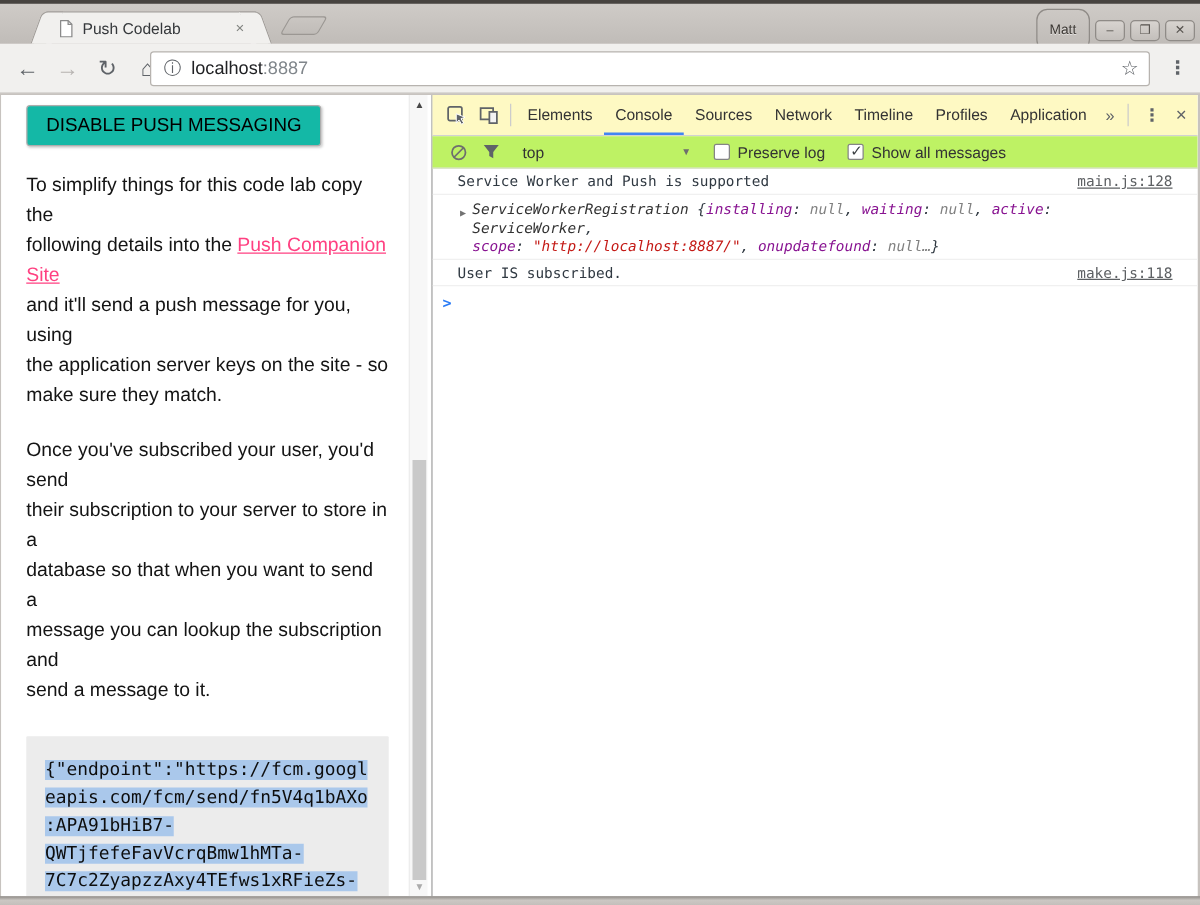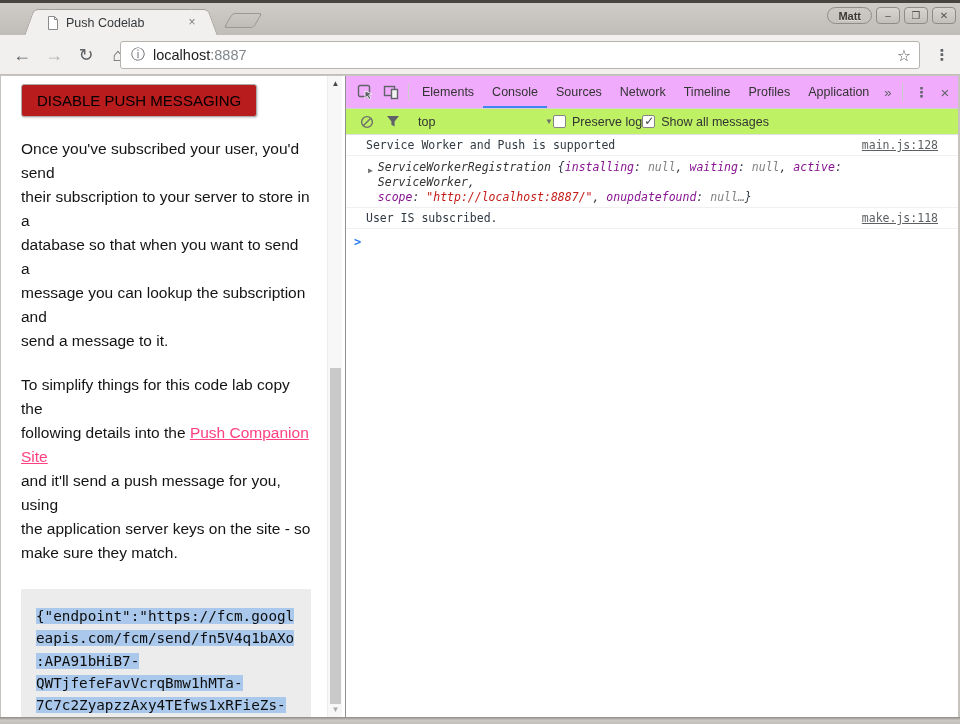--- a/index.html
+++ b/index.html
@@ -7,21 +7,21 @@
     --tok-key:#881391; --tok-str:#c41a16; --tok-null:#808080; --prompt-blue:#2b7cf6;
   }
   *{box-sizing:border-box;}
   html,body{margin:0;padding:0;}
   body{width:960px;height:724px;font-family:"Liberation Sans","DejaVu Sans",sans-serif;background:#c7c3bf;overflow:hidden;position:relative;}
   .frame{position:absolute;inset:0;}
 
   
   .titlebar{position:absolute;top:0;left:0;right:0;height:35px;background:linear-gradient(180deg,#cfcbc7,#c0bcb8);border-top:3px solid #474340;}
   .win-controls{position:absolute;top:4px;right:4px;display:flex;align-items:center;gap:2px;}
-  .profile-btn{height:17px;padding:0 10px;border:1px solid #8f8b87;border-radius:9px;font-size:11px;font-weight:bold;color:#3a3632;display:flex;align-items:center;text-shadow:0 1px 0 rgba(255,255,255,.55);}
+  .profile-btn{height:34px;padding:0 10px;border:1px solid #8f8b87;border-radius:9px;font-size:11px;font-weight:normal;color:#3a3632;display:flex;align-items:center;text-shadow:0 1px 0 rgba(255,255,255,.55);}
   .win-btn{width:24px;height:17px;border:1px solid #8f8b87;border-radius:4px;background:linear-gradient(#d8d4d0,#c3bfbb);color:#57534f;font-size:10px;line-height:15px;text-align:center;margin-left:2px;}
 
   
   .tab{position:absolute;left:37px;bottom:0;width:168px;height:26px;background:#f1f0ee;border-top:1px solid #a29e9a;display:flex;align-items:center;padding:0 6px 0 10px;}
   .tab::before,.tab::after{content:'';position:absolute;top:-1px;bottom:0;width:16px;background:#f1f0ee;border-top:1px solid #a29e9a;}
   .tab::before{left:-8px;transform:skewX(-20deg);border-left:1px solid #a29e9a;border-top-left-radius:5px;}
   .tab::after{right:-8px;transform:skewX(20deg);border-right:1px solid #a29e9a;border-top-right-radius:5px;}
   .tab-title{flex:1;font-size:12.5px;color:#35383b;margin-left:7px;white-space:nowrap;overflow:hidden;}
   .tab-close{width:14px;height:14px;color:#80837f;font-size:12px;line-height:13px;text-align:center;border-radius:7px;}
   .newtab-btn{position:absolute;left:228px;bottom:7px;width:30px;height:15px;border:1px solid #9b9793;border-radius:3px;background:linear-gradient(#cac6c2,#c0bcb8);transform:skewX(-30deg);}
@@ -37,51 +37,51 @@
   .star-icon{margin-left:auto;color:#5f6368;font-size:16px;}
   .menu-dots{position:absolute;right:6px;top:8px;width:24px;height:24px;color:#5f6368;font-size:15px;line-height:24px;text-align:center;font-weight:bold;}
 
   
   .content{position:absolute;top:76px;bottom:7px;left:1px;right:2px;background:#fff;display:flex;}
   .bottom-frame{position:absolute;left:0;right:0;bottom:0;height:7px;background:linear-gradient(#8d8985,#cbc7c3 45%,#c3bfbb);}
 
   
   .page-pane{width:344px;position:relative;background:#fff;flex:none;}
   .page-content{position:absolute;left:0;top:0;bottom:0;width:326px;padding:8px 16px 0 20px;overflow:hidden;}
-  .push-btn{display:inline-block;padding:7px 15px;font-size:15px;color:#000;background:#b91c1c;border:1px solid #adadad;border-radius:3px;box-shadow:1px 1px 2px rgba(0,0,0,.18);font-family:inherit;}
+  .push-btn{display:inline-block;padding:7px 15px;font-size:15px;color:#000;background:#14b8a6;border:1px solid #adadad;border-radius:3px;box-shadow:1px 1px 2px rgba(0,0,0,.18);font-family:inherit;}
   .page-content p{margin:20px 0 0 0;font-size:15.5px;line-height:24px;color:#141414;white-space:pre-line;}
   .page-link{color:var(--link-pink);text-decoration:underline;}
   .code-block{margin-top:24px;background:#ececec;padding:16px 15px;border-radius:1px;}
   .code-block pre{margin:0;font-family:"DejaVu Sans Mono",monospace;font-size:14.3px;line-height:22.3px;color:#0d0d0d;white-space:pre;}
   .code-block pre span.sel{background:var(--sel-blue);}
 
   
   .v-scrollbar{position:absolute;top:0;right:3px;bottom:0;width:15px;background:#f7f7f7;border-left:1px solid #ededed;}
   .sb-arrow{position:absolute;left:0;width:15px;height:15px;text-align:center;font-size:8px;line-height:15px;}
   .sb-up{top:0;color:#474747;}
   .sb-down{bottom:0;color:#ababab;}
   .sb-thumb{position:absolute;left:2px;width:11px;top:292px;height:336px;background:#c9c9c9;}
 
   
   .devtools{flex:1;border-left:1px solid #919191;display:flex;flex-direction:column;background:#fff;min-width:0;}
-  .dt-tabbar{height:33px;background:#f0abfc;border-bottom:1px solid #d2d2d2;display:flex;align-items:center;padding:0 6px;flex:none;}
+  .dt-tabbar{height:33px;background:#fef9c3;border-bottom:1px solid #d2d2d2;display:flex;align-items:center;padding:0 6px;flex:none;}
   .dt-iconbtn{width:26px;height:24px;display:flex;align-items:center;justify-content:center;flex:none;}
   .dt-sep{width:1px;height:18px;background:#ccc;margin:0 4px;flex:none;}
   .dt-tabs{display:flex;height:100%;align-items:stretch;}
   .dt-tab{display:flex;align-items:center;padding:0 9px;font-size:12.5px;color:#333;white-space:nowrap;}
   .dt-tab.active{box-shadow:inset 0 -2px 0 var(--accent-blue);}
   .dt-right{margin-left:auto;display:flex;align-items:center;}
   .dt-overflow{color:#5f6368;font-size:13px;padding:0 6px;}
   .dt-menu{color:#5f6368;font-size:14px;font-weight:bold;padding:0 8px;}
   .dt-close{color:#5f6368;font-size:15px;padding:0 8px 0 4px;}
 
   .dt-consolebar{height:26px;background:#bef264;border-bottom:1px solid #e0e0e0;display:flex;align-items:center;padding:0 8px;flex:none;font-size:12.5px;color:#333;}
   .ctx-select{display:flex;align-items:center;margin-left:12px;width:135px;}
   .ctx-caret{margin-left:auto;font-size:8px;color:#6e6e6e;}
-  .dt-check{display:flex;align-items:center;}
+  .dt-check{display:flex;align-items:center;margin-left:18px;}
   .checkbox{width:13px;height:13px;border:1px solid #858585;border-radius:2px;background:#fff;margin-right:6px;position:relative;flex:none;}
   .checkbox.checked::after{content:'✓';position:absolute;left:1px;top:-2px;font-size:12px;color:#3c4043;font-weight:bold;}
 
   .console-log{flex:1;overflow:hidden;font-family:"DejaVu Sans Mono",monospace;font-size:11.5px;color:#303942;}
   .console-row{border-bottom:1px solid #f0f0f0;padding:3px 20px 2px 20px;}
   .msg-line{display:flex;line-height:15px;}
   .msg-text{flex:1;}
   .msg-source{color:#5d6063;text-decoration:underline;margin-left:12px;white-space:nowrap;}
   .obj-preview{display:flex;margin-top:1px;line-height:15px;}
   .obj-arrow{color:#727272;font-size:8px;padding:3px 5px 0 2px;flex:none;}
@@ -128,30 +128,30 @@
       <span class="star-icon">☆</span>
     </div>
     <div class="menu-dots">⋮</div>
   </div>
 
   <div class="content">
 
     <div class="page-pane">
       <div class="page-content">
         <button class="push-btn">DISABLE PUSH MESSAGING</button>
+        <p><span>To simplify things for this code lab copy the
+following details into the </span><a class="page-link" href="#">Push Companion Site</a><span>
+and it'll send a push message for you, using
+the application server keys on the site - so
+make sure they match.</span></p>
         <p>Once you've subscribed your user, you'd send
 their subscription to your server to store in a
 database so that when you want to send a
 message you can lookup the subscription and
 send a message to it.</p>
-        <p><span>To simplify things for this code lab copy the
-following details into the </span><a class="page-link" href="#">Push Companion Site</a><span>
-and it'll send a push message for you, using
-the application server keys on the site - so
-make sure they match.</span></p>
         <div class="code-block">
           <pre><span class="sel">{"endpoint":"https://fcm.googl</span>
 <span class="sel">eapis.com/fcm/send/fn5V4q1bAXo</span>
 <span class="sel">:APA91bHiB7-</span>
 <span class="sel">QWTjfefeFavVcrqBmw1hMTa-</span>
 <span class="sel">7C7c2ZyapzzAxy4TEfws1xRFieZs-</span>
 
 
 
 

